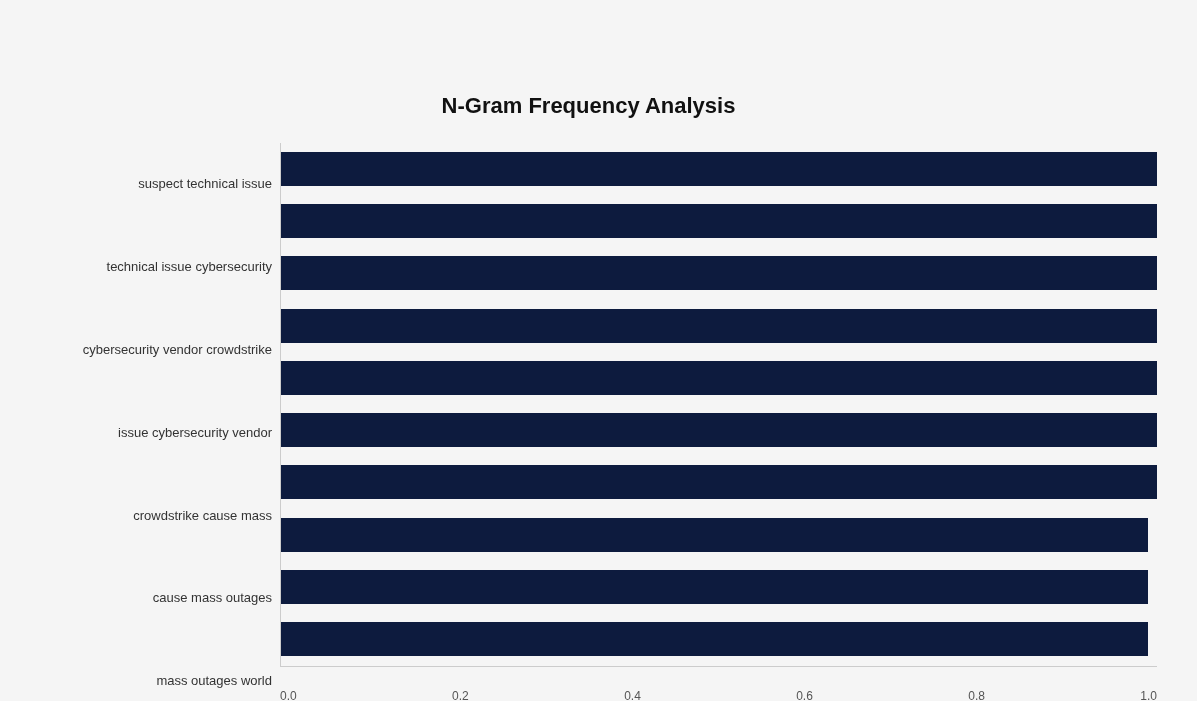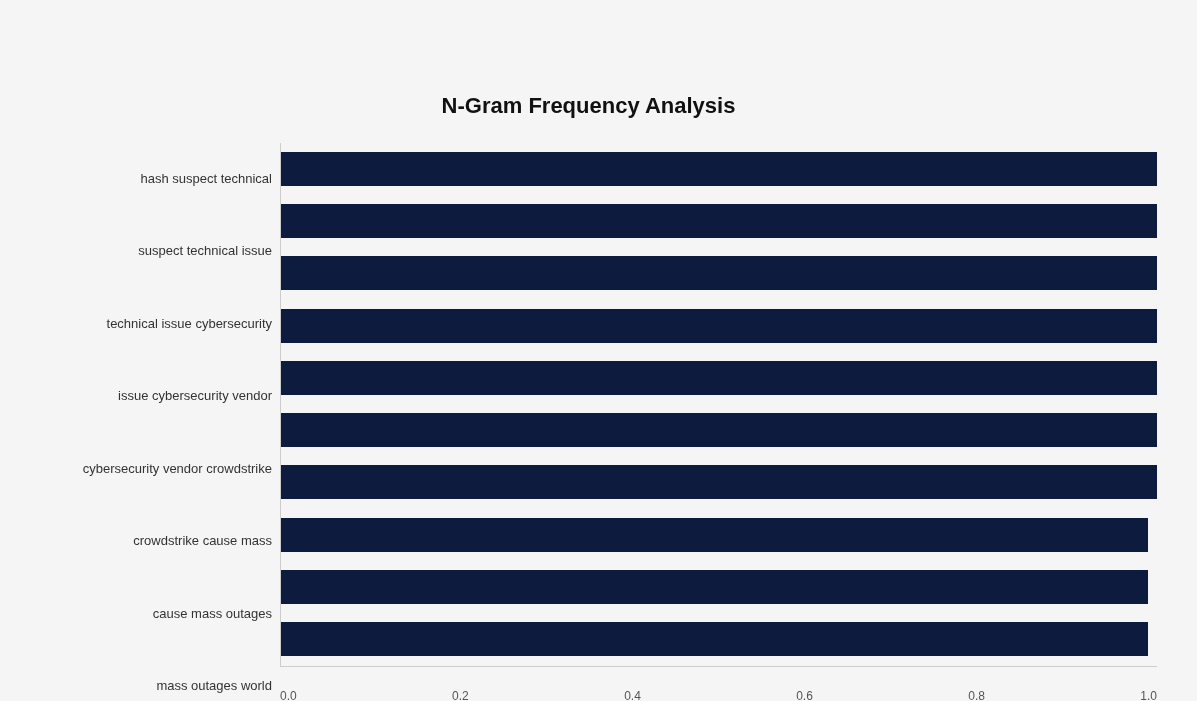--- a/index.html
+++ b/index.html
@@ -89,25 +89,24 @@
     }
   </style>
 </head>
 <body>
 
 <div class="chart-container">
   <div class="chart-title">N-Gram Frequency Analysis</div>
   <div class="chart-area">
     <div class="y-labels">
 
-    <div class="y-label">hash suspect technical</div>
         <div class="y-label">suspect technical issue</div>
         <div class="y-label">technical issue cybersecurity</div>
+        <div class="y-label">cybersecurity vendor crowdstrike</div>
         <div class="y-label">issue cybersecurity vendor</div>
-        <div class="y-label">cybersecurity vendor crowdstrike</div>
         <div class="y-label">crowdstrike cause mass</div>
         <div class="y-label">cause mass outages</div>
         <div class="y-label">mass outages world</div>
       </div>
     <div class="bars-section">
       <div class="bars-wrapper">
 
       <div class="bar-row">
             <div class="bar" style="width: 100%; background: rgb(13, 27, 62);"></div>
           </div>

